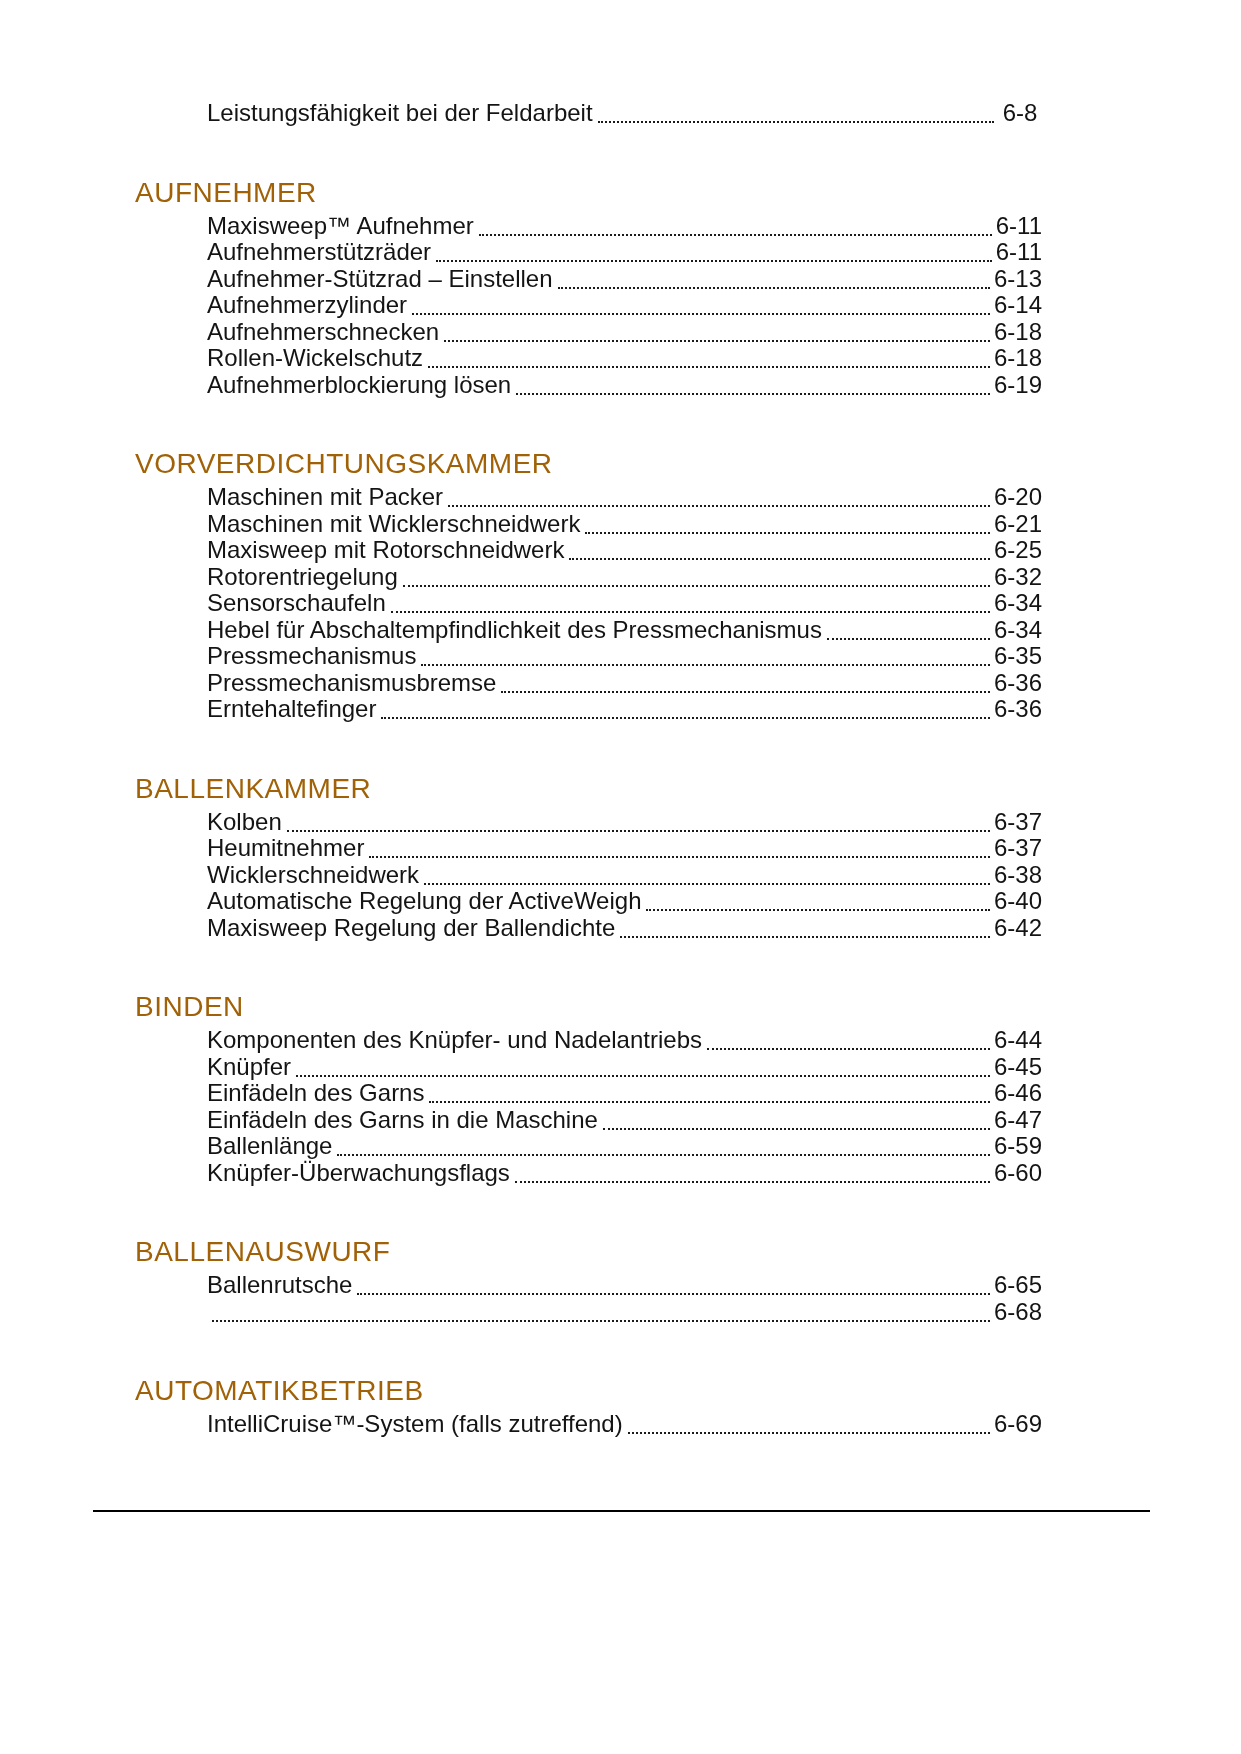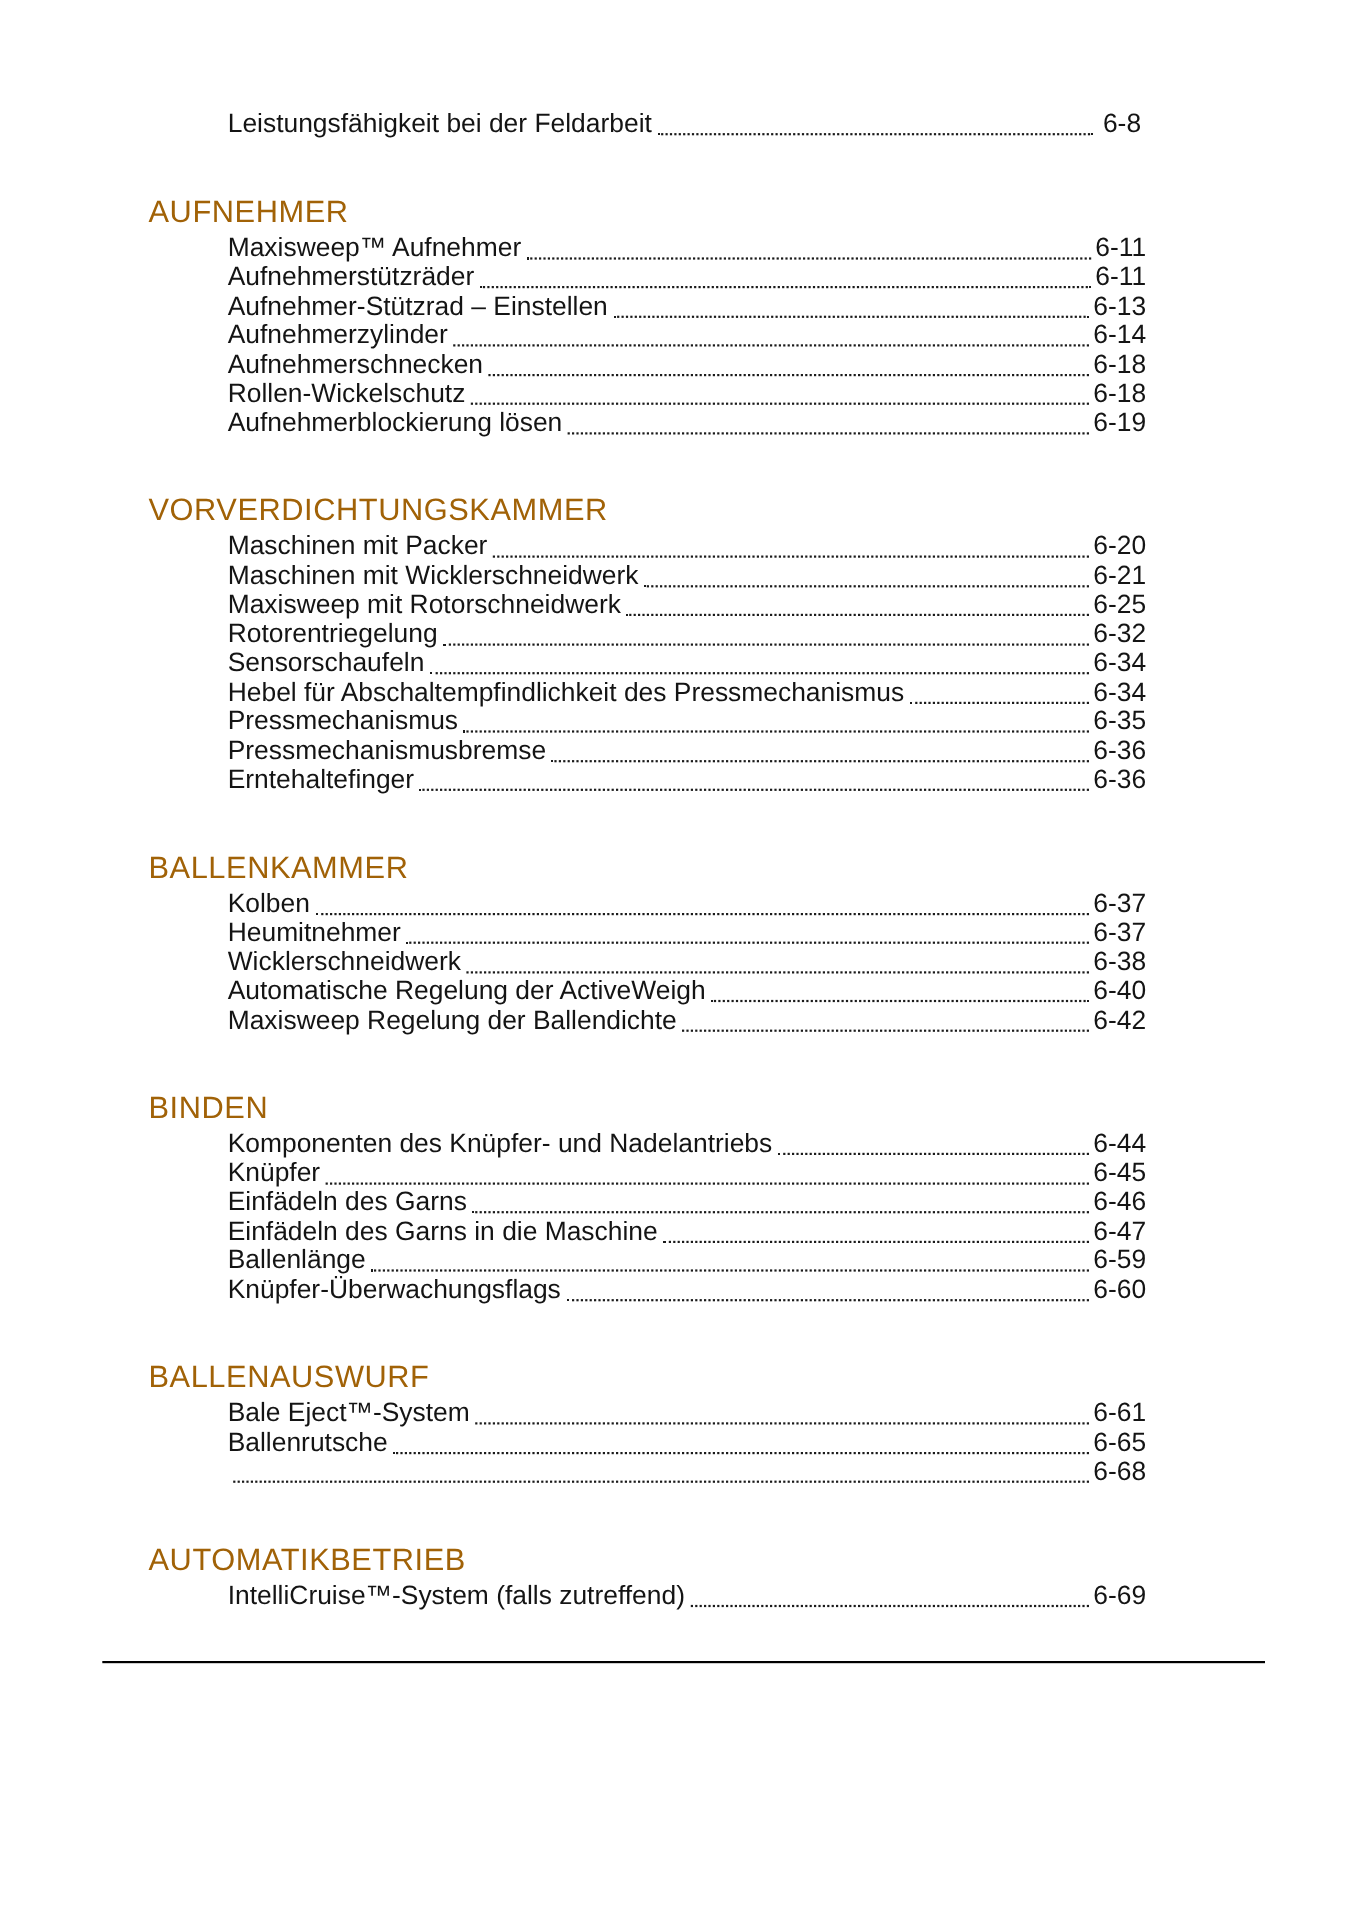--- a/index.html
+++ b/index.html
@@ -210,25 +210,20 @@
         <span class="leader"></span>
         <span class="pagenum">6-59</span>
       </div>
       <div class="entry">
         <span class="title">Knüpfer-Überwachungsflags</span>
         <span class="leader"></span>
         <span class="pagenum">6-60</span>
       </div>
       <div class="heading">BALLENAUSWURF</div>
       <div class="entry">
-        <span class="title">Bale Eject™-System</span>
-        <span class="leader"></span>
-        <span class="pagenum">6-61</span>
-      </div>
-      <div class="entry">
         <span class="title">Ballenrutsche</span>
         <span class="leader"></span>
         <span class="pagenum">6-65</span>
       </div>
       <div class="entry">
         <span class="leader"></span>
         <span class="pagenum">6-68</span>
       </div>
       <div class="heading">AUTOMATIKBETRIEB</div>
       <div class="entry">

